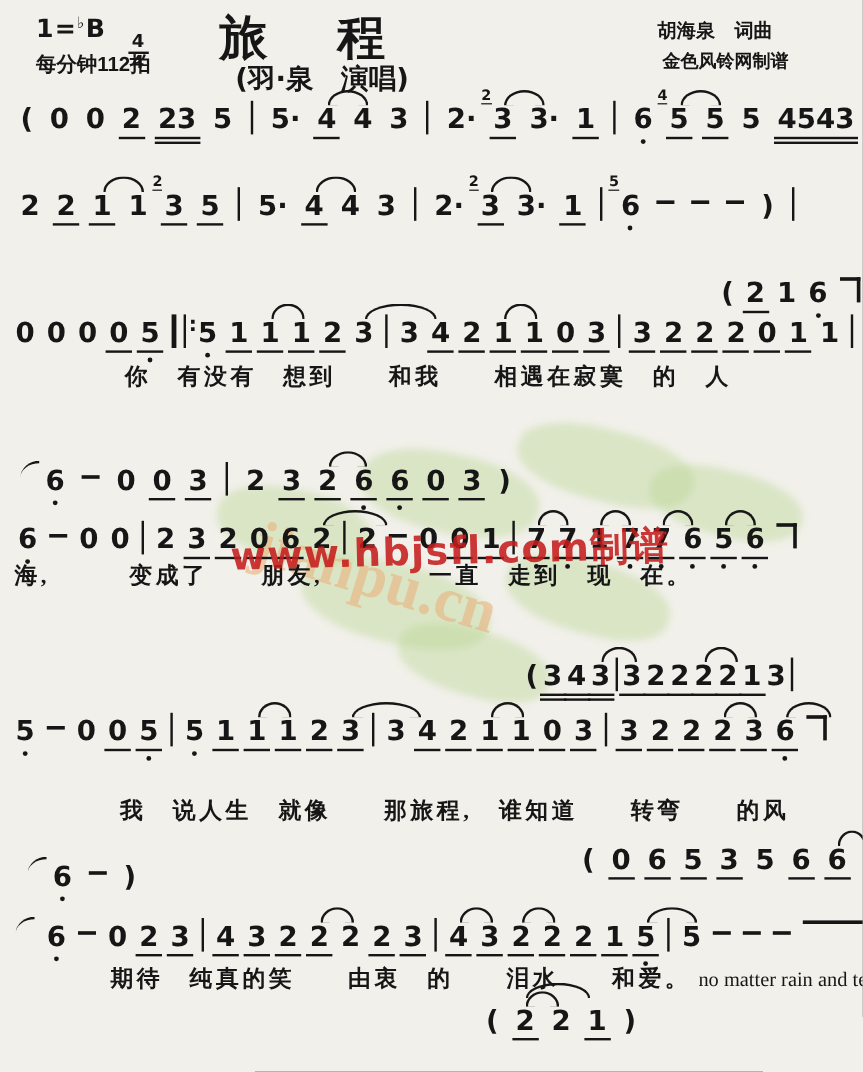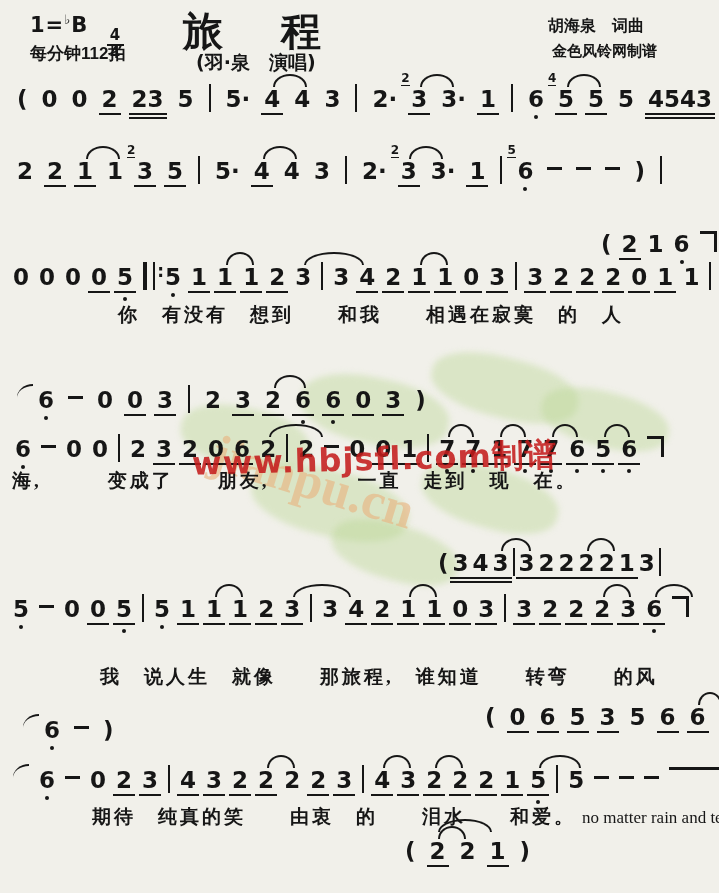--- a/index.html
+++ b/index.html
@@ -11,21 +11,21 @@
     --ink:#161616;
   }
   
   .hdr-key{position:absolute;top:12px;left:30px;font-size:21px;font-weight:700;letter-spacing:1px;}
   .hdr-key sup{font-size:13px;vertical-align:8px;}
   .ts{display:inline-flex;flex-direction:column;align-items:center;vertical-align:-8px;margin-left:10px;font-size:15px;line-height:1.05;}
   .ts b{padding:0 3px;}
   .ts b:first-child{border-bottom:2px solid var(--ink);}
   .hdr-tempo{position:absolute;top:42px;left:30px;font-size:17px;font-weight:700;font-family:"Liberation Sans",sans-serif;}
   .hdr-title{position:absolute;top:4px;left:183px;font-size:40px;font-weight:700;letter-spacing:58px;white-space:nowrap;}
-  .hdr-sub{position:absolute;top:50px;left:196px;font-size:19px;font-weight:700;white-space:nowrap;}
+  .hdr-sub{position:absolute;top:50px;left:196px;font-size:23px;font-weight:700;white-space:nowrap;}
   .hdr-credit1{position:absolute;top:16px;left:548px;font-size:16px;font-weight:700;white-space:nowrap;}
   .hdr-credit2{position:absolute;top:42px;left:552px;font-size:15px;font-weight:700;white-space:nowrap;}
   
   .rows{position:absolute;inset:0;z-index:2;}
   .row{position:absolute;white-space:nowrap;line-height:1;}
   .row.music{font-size:23px;font-weight:700;}
   .row.lyrics{font-size:19px;font-weight:600;letter-spacing:3px;
     font-family:"Liberation Serif","DejaVu Serif",serif;}
   .row.lyrics .en{font-size:17px;font-weight:400;letter-spacing:0;margin-left:6px;
     font-family:"Liberation Serif","DejaVu Serif",serif;}
@@ -81,21 +81,21 @@
   <div class="hdr-title">旅程</div>
   <div class="hdr-sub">(羽·泉　演唱)</div>
   <div class="hdr-credit1">胡海泉　词曲</div>
   <div class="hdr-credit2">金色风铃网制谱</div>
 
   <div class="rows">
       <div class="row music" style="top: 84px; left: 10px;"><span class="tk">(</span><span class="tk">0</span><span class="tk">0</span><span class="tk">2<i class="ul" style="bottom: -4px;"></i></span><span class="tk">23<i class="ul" style="bottom: -4px;"></i><i class="ul" style="bottom: -8px;"></i></span><span class="tk">5</span><span class="tk bar"></span><span class="tk">5·</span><span class="tk">4<i class="ul" style="bottom: -4px;"></i><i class="arc" style="width: 30px;"></i></span><span class="tk">4</span><span class="tk">3</span><span class="tk bar"></span><span class="tk">2·</span><span class="tk">3<i class="ul" style="bottom: -4px;"></i><i class="gr">2</i><i class="arc" style="width: 30px;"></i></span><span class="tk">3·</span><span class="tk">1<i class="ul" style="bottom: -4px;"></i></span><span class="tk bar"></span><span class="tk">6<i class="od" style="bottom: -8px;"></i></span><span class="tk">5<i class="ul" style="bottom: -4px;"></i><i class="gr">4</i><i class="arc" style="width: 30px;"></i></span><span class="tk">5<i class="ul" style="bottom: -4px;"></i></span><span class="tk">5</span><span class="tk">4543<i class="ul" style="bottom: -4px;"></i><i class="ul" style="bottom: -8px;"></i></span></div>
       <div class="row music" style="top: 156px; left: 10px;"><span class="tk">2</span><span class="tk">2<i class="ul" style="bottom: -4px;"></i></span><span class="tk">1<i class="ul" style="bottom: -4px;"></i><i class="arc" style="width: 30px;"></i></span><span class="tk">1</span><span class="tk">3<i class="ul" style="bottom: -4px;"></i><i class="gr">2</i></span><span class="tk">5<i class="ul" style="bottom: -4px;"></i></span><span class="tk bar"></span><span class="tk">5·</span><span class="tk">4<i class="ul" style="bottom: -4px;"></i><i class="arc" style="width: 30px;"></i></span><span class="tk">4</span><span class="tk">3</span><span class="tk bar"></span><span class="tk">2·</span><span class="tk">3<i class="ul" style="bottom: -4px;"></i><i class="gr">2</i><i class="arc" style="width: 30px;"></i></span><span class="tk">3·</span><span class="tk">1<i class="ul" style="bottom: -4px;"></i></span><span class="tk bar"></span><span class="tk">6<i class="od" style="bottom: -8px;"></i><i class="gr">5</i></span><span class="tk dash"></span><span class="tk dash"></span><span class="tk dash"></span><span class="tk">)</span><span class="tk bar"></span></div>
       <div class="row music tight" style="top: 231px; left: 596px;"><span class="tk">(</span><span class="tk">2<i class="ul" style="bottom: -4px;"></i></span><span class="tk">1</span><span class="tk">6<i class="od" style="bottom: -8px;"></i></span><span class="tk corner" style="width: 14px;"></span></div>
       <div class="row music tight" style="top: 262px; left: 8px;"><span class="tk">0</span><span class="tk">0</span><span class="tk">0</span><span class="tk">0<i class="ul" style="bottom: -4px;"></i></span><span class="tk">5<i class="ul" style="bottom: -4px;"></i><i class="od" style="bottom: -12px;"></i></span><span class="tk rep"></span><span class="tk">5<i class="od" style="bottom: -8px;"></i></span><span class="tk">1<i class="ul" style="bottom: -4px;"></i></span><span class="tk">1<i class="ul" style="bottom: -4px;"></i><i class="arc" style="width: 24px;"></i></span><span class="tk">1<i class="ul" style="bottom: -4px;"></i></span><span class="tk">2<i class="ul" style="bottom: -4px;"></i></span><span class="tk">3<i class="arc" style="width: 56px;"></i></span><span class="tk bar"></span><span class="tk">3</span><span class="tk">4<i class="ul" style="bottom: -4px;"></i></span><span class="tk">2<i class="ul" style="bottom: -4px;"></i></span><span class="tk">1<i class="ul" style="bottom: -4px;"></i><i class="arc" style="width: 24px;"></i></span><span class="tk">1<i class="ul" style="bottom: -4px;"></i></span><span class="tk">0<i class="ul" style="bottom: -4px;"></i></span><span class="tk">3<i class="ul" style="bottom: -4px;"></i></span><span class="tk bar"></span><span class="tk">3<i class="ul" style="bottom: -4px;"></i></span><span class="tk">2<i class="ul" style="bottom: -4px;"></i></span><span class="tk">2<i class="ul" style="bottom: -4px;"></i></span><span class="tk">2<i class="ul" style="bottom: -4px;"></i></span><span class="tk">0<i class="ul" style="bottom: -4px;"></i></span><span class="tk">1<i class="ul" style="bottom: -4px;"></i></span><span class="tk">1</span><span class="tk bar"></span></div>
-      <div class="row lyrics" style="top: 305px; left: 104px; margin-left: 14px;">你　有没有　想到　　和我　　相遇在寂寞　的　人</div>
+      <div class="row lyrics" style="top: 305px; left: 104px;">你　有没有　想到　　和我　　相遇在寂寞　的　人</div>
       <div class="row music" style="top: 384px; left: 10px;"><span class="tk arcin"></span><span class="tk">6<i class="od" style="bottom: -8px;"></i></span><span class="tk dash"></span><span class="tk">0</span><span class="tk">0<i class="ul" style="bottom: -4px;"></i></span><span class="tk">3<i class="ul" style="bottom: -4px;"></i></span><span class="tk bar"></span><span class="tk">2</span><span class="tk">3<i class="ul" style="bottom: -4px;"></i></span><span class="tk">2<i class="ul" style="bottom: -4px;"></i><i class="arc" style="width: 28px;"></i></span><span class="tk">6<i class="ul" style="bottom: -4px;"></i><i class="od" style="bottom: -12px;"></i></span><span class="tk">6<i class="ul" style="bottom: -4px;"></i><i class="od" style="bottom: -12px;"></i></span><span class="tk">0<i class="ul" style="bottom: -4px;"></i></span><span class="tk">3<i class="ul" style="bottom: -4px;"></i></span><span class="tk">)</span></div>
       <div class="row music tight" style="top: 434px; left: 10px;"><span class="tk">6<i class="od" style="bottom: -8px;"></i></span><span class="tk dash"></span><span class="tk">0</span><span class="tk">0</span><span class="tk bar"></span><span class="tk">2</span><span class="tk">3<i class="ul" style="bottom: -4px;"></i></span><span class="tk">2<i class="ul" style="bottom: -4px;"></i></span><span class="tk">0<i class="ul" style="bottom: -4px;"></i></span><span class="tk">6<i class="ul" style="bottom: -4px;"></i></span><span class="tk">2<i class="arc" style="width: 50px;"></i></span><span class="tk bar"></span><span class="tk">2</span><span class="tk dash"></span><span class="tk">0</span><span class="tk">0<i class="ul" style="bottom: -4px;"></i></span><span class="tk">1<i class="ul" style="bottom: -4px;"></i></span><span class="tk bar"></span><span class="tk">7<i class="ul" style="bottom: -4px;"></i><i class="od" style="bottom: -12px;"></i><i class="arc" style="width: 22px;"></i></span><span class="tk">7<i class="ul" style="bottom: -4px;"></i><i class="od" style="bottom: -12px;"></i></span><span class="tk">1<i class="ul" style="bottom: -4px;"></i><i class="arc" style="width: 22px;"></i></span><span class="tk">7<i class="ul" style="bottom: -4px;"></i><i class="od" style="bottom: -12px;"></i></span><span class="tk">7<i class="ul" style="bottom: -4px;"></i><i class="od" style="bottom: -12px;"></i><i class="arc" style="width: 22px;"></i></span><span class="tk">6<i class="ul" style="bottom: -4px;"></i><i class="od" style="bottom: -12px;"></i></span><span class="tk">5<i class="ul" style="bottom: -4px;"></i><i class="od" style="bottom: -12px;"></i><i class="arc" style="width: 22px;"></i></span><span class="tk">6<i class="ul" style="bottom: -4px;"></i><i class="od" style="bottom: -12px;"></i></span><span class="tk corner" style="width: 14px;"></span></div>
       <div class="row lyrics" style="top: 471px; left: 12px;">海,　　　变成了　　朋友,　　　　一直　走到　现　在。</div>
       <div class="row music tight2" style="top: 548px; left: 436px;"><span class="tk">(</span><span class="tk">3<i class="ul" style="bottom: -4px;"></i><i class="ul" style="bottom: -8px;"></i></span><span class="tk">4<i class="ul" style="bottom: -4px;"></i><i class="ul" style="bottom: -8px;"></i></span><span class="tk">3<i class="ul" style="bottom: -4px;"></i><i class="ul" style="bottom: -8px;"></i><i class="arc" style="width: 26px;"></i></span><span class="tk bar"></span><span class="tk">3<i class="ul" style="bottom: -4px;"></i></span><span class="tk">2<i class="ul" style="bottom: -4px;"></i></span><span class="tk">2<i class="ul" style="bottom: -4px;"></i></span><span class="tk">2<i class="ul" style="bottom: -4px;"></i><i class="arc" style="width: 24px;"></i></span><span class="tk">2<i class="ul" style="bottom: -4px;"></i></span><span class="tk">1<i class="ul" style="bottom: -4px;"></i></span><span class="tk">3</span><span class="tk bar"></span></div>
       <div class="row music tight" style="top: 594px; left: 8px;"><span class="tk">5<i class="od" style="bottom: -8px;"></i></span><span class="tk dash"></span><span class="tk">0</span><span class="tk">0<i class="ul" style="bottom: -4px;"></i></span><span class="tk">5<i class="ul" style="bottom: -4px;"></i><i class="od" style="bottom: -12px;"></i></span><span class="tk bar"></span><span class="tk">5<i class="od" style="bottom: -8px;"></i></span><span class="tk">1<i class="ul" style="bottom: -4px;"></i></span><span class="tk">1<i class="ul" style="bottom: -4px;"></i><i class="arc" style="width: 24px;"></i></span><span class="tk">1<i class="ul" style="bottom: -4px;"></i></span><span class="tk">2<i class="ul" style="bottom: -4px;"></i></span><span class="tk">3<i class="ul" style="bottom: -4px;"></i><i class="arc" style="width: 54px;"></i></span><span class="tk bar"></span><span class="tk">3</span><span class="tk">4<i class="ul" style="bottom: -4px;"></i></span><span class="tk">2<i class="ul" style="bottom: -4px;"></i></span><span class="tk">1<i class="ul" style="bottom: -4px;"></i><i class="arc" style="width: 24px;"></i></span><span class="tk">1<i class="ul" style="bottom: -4px;"></i></span><span class="tk">0<i class="ul" style="bottom: -4px;"></i></span><span class="tk">3<i class="ul" style="bottom: -4px;"></i></span><span class="tk bar"></span><span class="tk">3<i class="ul" style="bottom: -4px;"></i></span><span class="tk">2<i class="ul" style="bottom: -4px;"></i></span><span class="tk">2<i class="ul" style="bottom: -4px;"></i></span><span class="tk">2<i class="ul" style="bottom: -4px;"></i><i class="arc" style="width: 24px;"></i></span><span class="tk">3<i class="ul" style="bottom: -4px;"></i></span><span class="tk">6<i class="ul" style="bottom: -4px;"></i><i class="od" style="bottom: -12px;"></i><i class="arc" style="width: 34px;"></i></span><span class="tk corner" style="width: 14px;"></span></div>
       <div class="row lyrics" style="top: 667px; left: 100px;">我　说人生　就像　　那旅程,　谁知道　　转弯　　的风</div>
       <div class="row music" style="top: 714px; left: 16px;"><span class="tk arcin"></span><span class="tk">6<i class="od" style="bottom: -8px;"></i></span><span class="tk dash"></span><span class="tk">)</span></div>
       <div class="row music" style="top: 706px; left: 478px;"><span class="tk">(</span><span class="tk">0<i class="ul" style="bottom: -4px;"></i></span><span class="tk">6<i class="ul" style="bottom: -4px;"></i></span><span class="tk">5<i class="ul" style="bottom: -4px;"></i></span><span class="tk">3<i class="ul" style="bottom: -4px;"></i></span><span class="tk">5</span><span class="tk">6<i class="ul" style="bottom: -4px;"></i></span><span class="tk">6<i class="ul" style="bottom: -4px;"></i><i class="arc" style="width: 20px;"></i></span></div>
       <div class="row music tight" style="top: 764px; left: 8px;"><span class="tk arcin"></span><span class="tk">6<i class="od" style="bottom: -8px;"></i></span><span class="tk dash"></span><span class="tk">0</span><span class="tk">2<i class="ul" style="bottom: -4px;"></i></span><span class="tk">3<i class="ul" style="bottom: -4px;"></i></span><span class="tk bar"></span><span class="tk">4<i class="ul" style="bottom: -4px;"></i></span><span class="tk">3<i class="ul" style="bottom: -4px;"></i></span><span class="tk">2<i class="ul" style="bottom: -4px;"></i></span><span class="tk">2<i class="ul" style="bottom: -4px;"></i><i class="arc" style="width: 24px;"></i></span><span class="tk">2</span><span class="tk">2<i class="ul" style="bottom: -4px;"></i></span><span class="tk">3<i class="ul" style="bottom: -4px;"></i></span><span class="tk bar"></span><span class="tk">4<i class="ul" style="bottom: -4px;"></i><i class="arc" style="width: 24px;"></i></span><span class="tk">3<i class="ul" style="bottom: -4px;"></i></span><span class="tk">2<i class="ul" style="bottom: -4px;"></i><i class="arc" style="width: 24px;"></i></span><span class="tk">2<i class="ul" style="bottom: -4px;"></i></span><span class="tk">2<i class="ul" style="bottom: -4px;"></i></span><span class="tk">1<i class="ul" style="bottom: -4px;"></i></span><span class="tk">5<i class="ul" style="bottom: -4px;"></i><i class="od" style="bottom: -12px;"></i><i class="arc" style="width: 38px;"></i></span><span class="tk bar"></span><span class="tk">5</span><span class="tk dash"></span><span class="tk dash"></span><span class="tk dash"></span><span class="tk corner" style="width: 104px;"></span></div>
       <div class="row lyrics" style="top: 807px; left: 92px;">期待　纯真的笑　　由衷　的　　泪水　　和爱。<span class="en">no matter rain and tears,</span></div>

